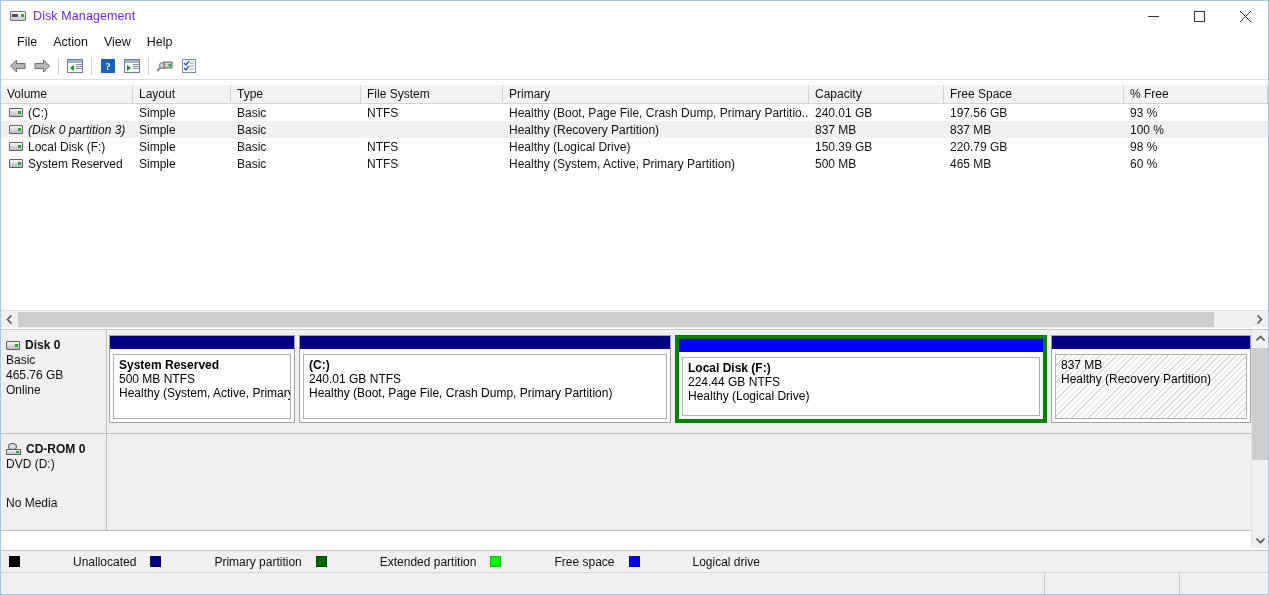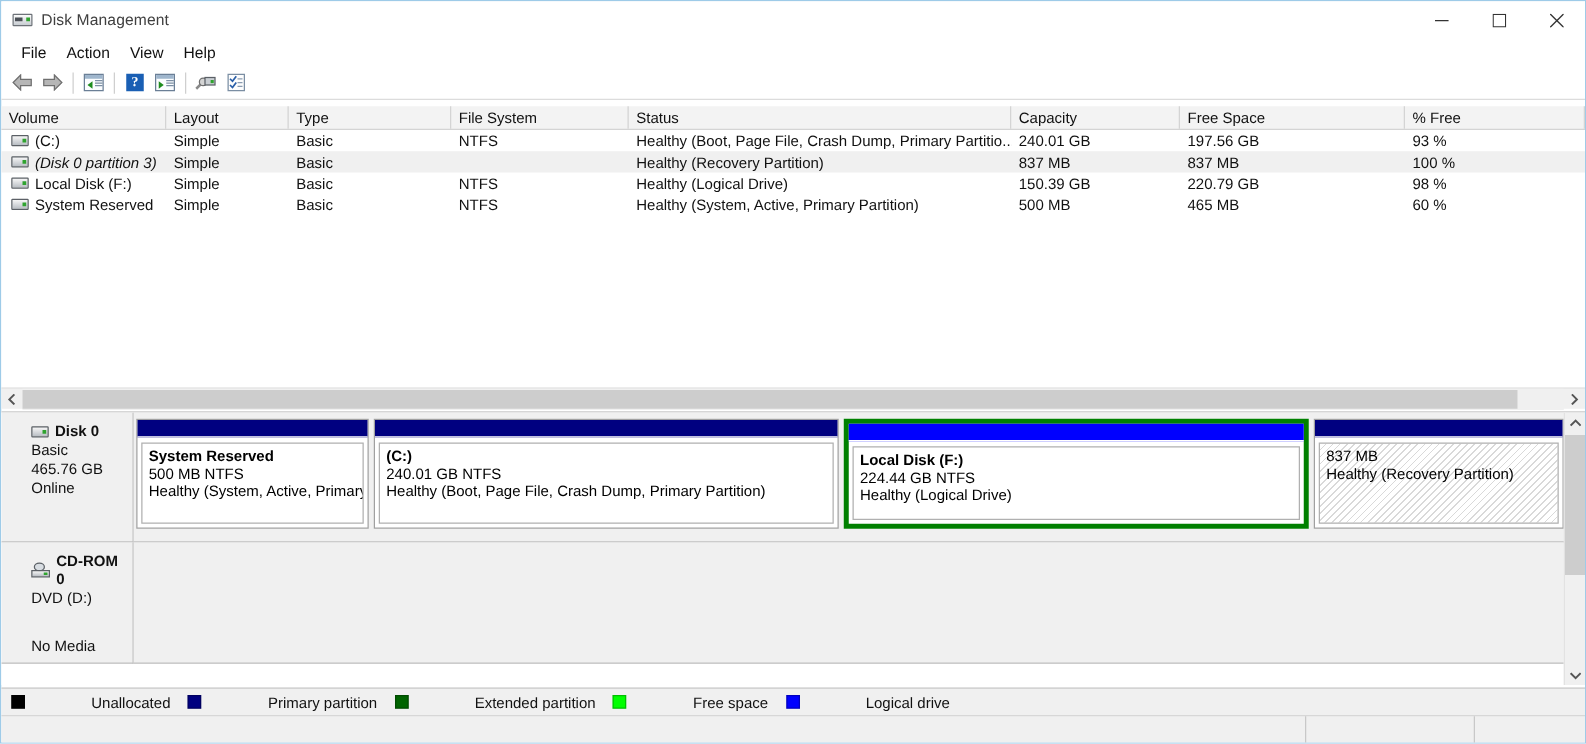--- a/index.html
+++ b/index.html
@@ -37,21 +37,21 @@
   }
   .title-icon .slot {
     position: absolute; left: 2px; top: 6px; width: 6px; height: 3px;
     background: #4b5057;
   }
   .title-icon .led {
     position: absolute; left: 11px; top: 6px; width: 3px; height: 3px;
     background: #2fa32f;
   }
   .title-text {
-    font-size: 12.5px; color: #404040; letter-spacing: .1px;
+    font-size: 12.5px; color: #6d28d9; letter-spacing: .1px;
   }
   .win-controls {
     position: absolute; right: 0; top: 0; height: 30px; display: flex;
   }
   .win-btn {
     width: 46px; height: 30px; display: flex; align-items: center; justify-content: center;
     color: #333; font-size: 12px;
   }
   .win-btn svg { display: block; }
 
@@ -157,21 +157,21 @@
   
   .disk-pane {
     position: absolute; left: 0; top: 328px; width: 1267px; height: 219px;
     background: #ffffff; border-top: 1px solid #c9c9c9;
     overflow: hidden;
   }
   .disk-row { position: relative; display: flex; }
   .disk-info {
     width: 106px; flex: none; background: #f0f0f0;
     border-right: 1px solid #c0c0c0; border-bottom: 1px solid #c0c0c0;
-    padding: 8px 6px 6px 24px; font-size: 12px; color: #111;
+    padding: 8px 6px 6px 5px; font-size: 12px; color: #111;
   }
   .disk-info .name { font-weight: bold; display: flex; align-items: center; gap: 5px; }
   .disk-info .line { margin-top: 1px; }
   .disk-ico {
     width: 14px; height: 9px; flex: none;
     background: linear-gradient(#f6f6f6, #b9bec4);
     border: 1px solid #5b6066; border-radius: 1px; position: relative;
   }
   .disk-ico::after {
     content: ""; position: absolute; right: 1px; top: 2px; width: 3px; height: 3px; background: #2fa32f;
@@ -355,21 +355,21 @@
         </svg>
       </span>
     </div>
   </div>
 
   <div class="list-head" id="list-head">
       <div class="cell" style="width: 132px;">Volume</div>
       <div class="cell" style="width: 98px;">Layout</div>
       <div class="cell" style="width: 130px;">Type</div>
       <div class="cell" style="width: 142px;">File System</div>
-      <div class="cell" style="width: 306px;">Status</div>
+      <div class="cell" style="width: 306px;">Primary</div>
       <div class="cell" style="width: 135px;">Capacity</div>
       <div class="cell" style="width: 180px;">Free Space</div>
       <div class="cell" style="width: 144px;">% Free</div>
     </div>
 
   <div class="list-body" id="list-body">
       <div class="vrow">
         <div class="vcell first" style="width: 132px;">
           <span class="vol-ico"></span>
           <span>(C:)</span>

